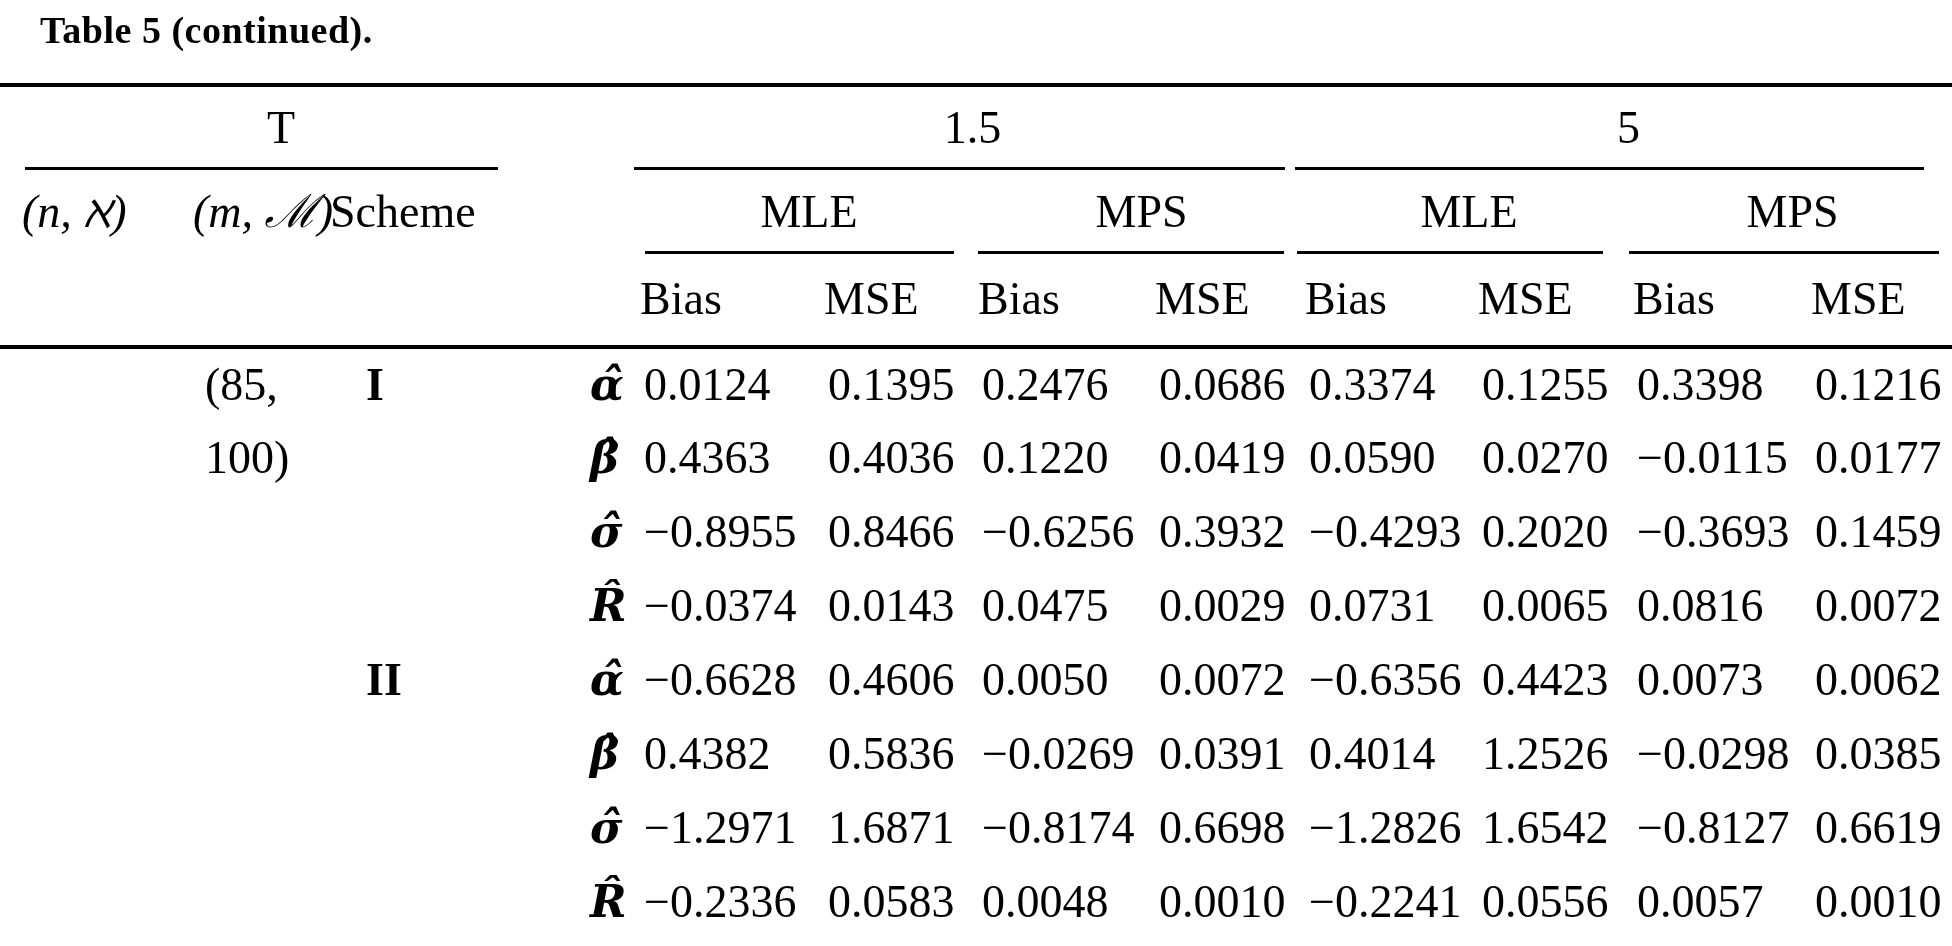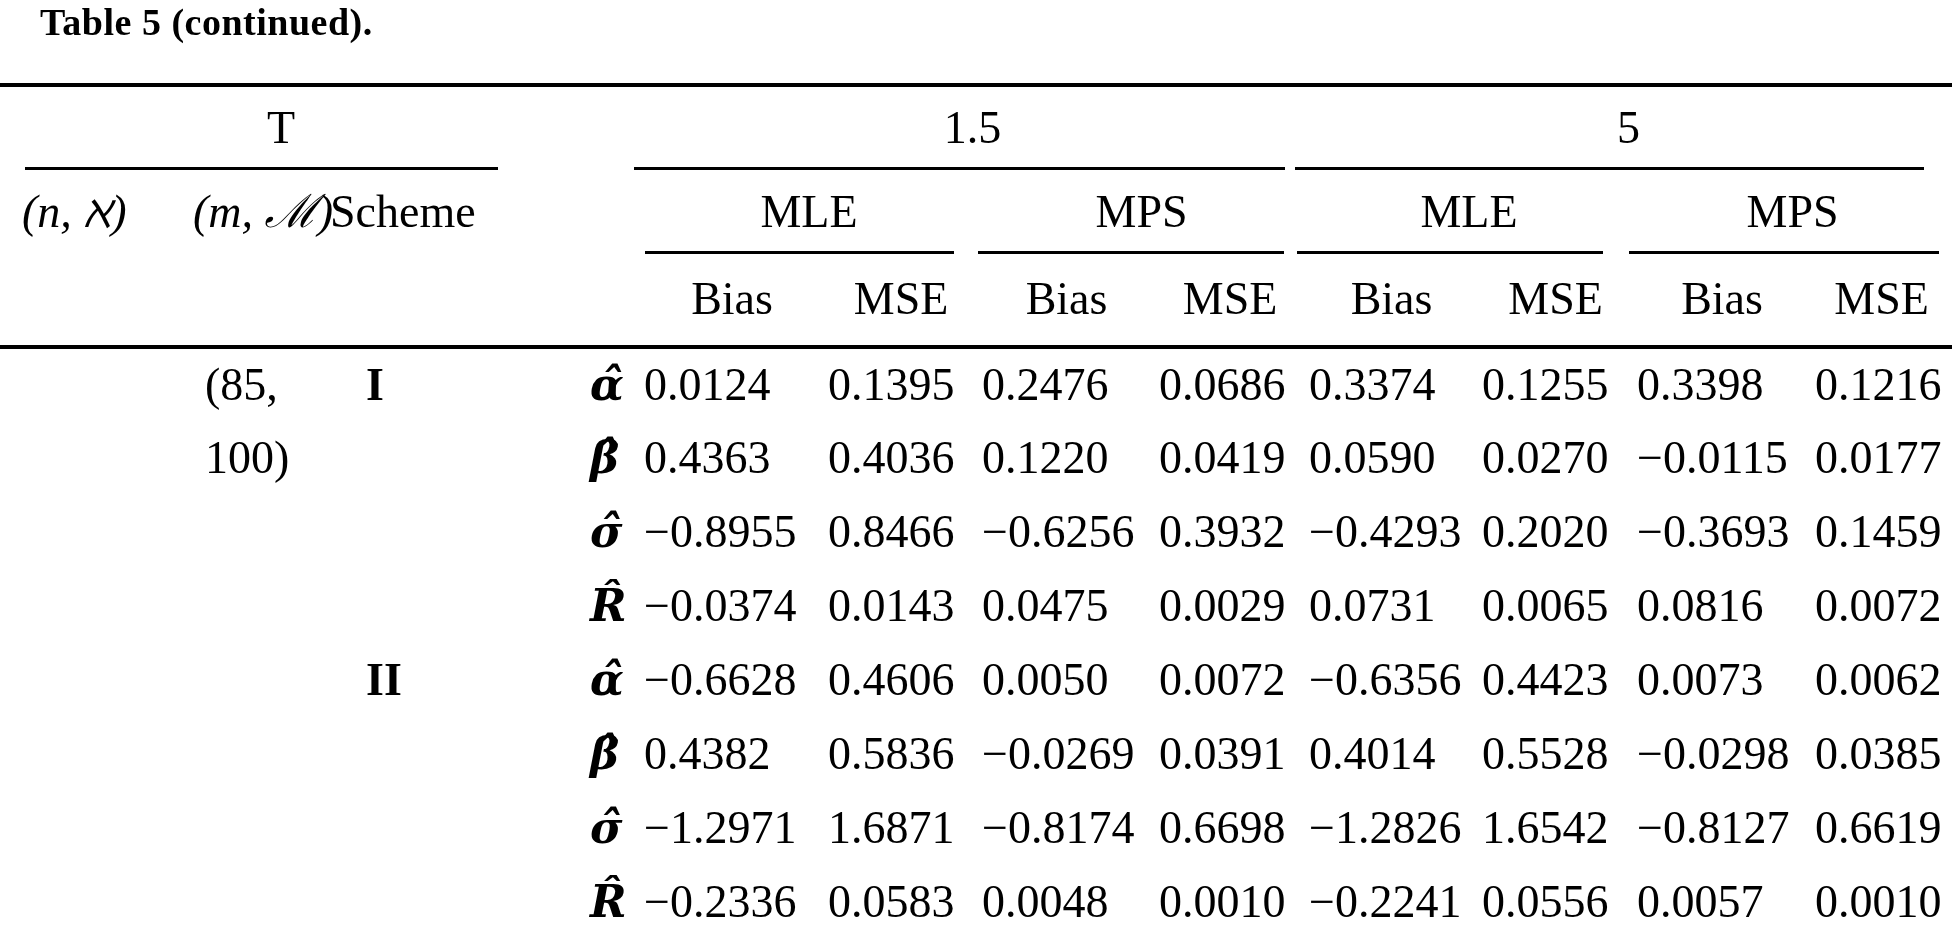--- a/index.html
+++ b/index.html
@@ -8,21 +8,21 @@
     width: 1952px;
     height: 946px;
     background: #ffffff;
     color: #000000;
     font-family: "Liberation Serif", "DejaVu Serif", serif;
     overflow: hidden;
   }
   .title {
     position: absolute;
     left: 40px;
-    top: 0;
+    top: 8px;
     font-size: 38px;
     font-weight: bold;
     letter-spacing: 0.5px;
   }
   table.paper {
     position: absolute;
     left: 0;
     top: 83px;
     width: 1952px;
     border-collapse: collapse;
@@ -45,21 +45,21 @@
   .g5-line  { left: -10px; right: 28px; }
   .mle1-line { left: 5px;   right: 24px; }
   .mps1-line { left: 0px;   right: 21px; }
   .mle2-line { left: -8px;  right: 30px; }
   .mps2-line { left: -4px;  right: 13px; }
 
   .n-head { padding-left: 22px; }
   .m-head { padding-left: 8px; }
   .scheme-head { padding-left: 0px; }
   .iv { font-style: italic; }
-  .stat-th { text-align: center; }
+  .stat-th { text-align: left; }
 
   .n-cell { padding-left: 22px; }
   .m-cell { padding-left: 20px; font-weight: normal; }
   .scheme-cell { padding-left: 36px; font-weight: bold; }
   .param-cell {
     padding-left: 28px;
     font-weight: bold;
     font-style: italic;
     font-family: "DejaVu Serif", "Liberation Serif", serif;
     font-size: 44px;
@@ -214,21 +214,21 @@
       <tr>
         <td class="n-cell"></td>
         <td class="m-cell"></td>
         <td class="scheme-cell"></td>
         <td class="param-cell">β̂</td>
         <td class="val">0.4382</td>
         <td class="val">0.5836</td>
         <td class="val">−0.0269</td>
         <td class="val">0.0391</td>
         <td class="val">0.4014</td>
-        <td class="val">0.5528</td>
+        <td class="val">1.2526</td>
         <td class="val">−0.0298</td>
         <td class="val">0.0385</td>
       </tr>
       <tr>
         <td class="n-cell"></td>
         <td class="m-cell"></td>
         <td class="scheme-cell"></td>
         <td class="param-cell">σ̂</td>
         <td class="val">−1.2971</td>
         <td class="val">1.6871</td>

